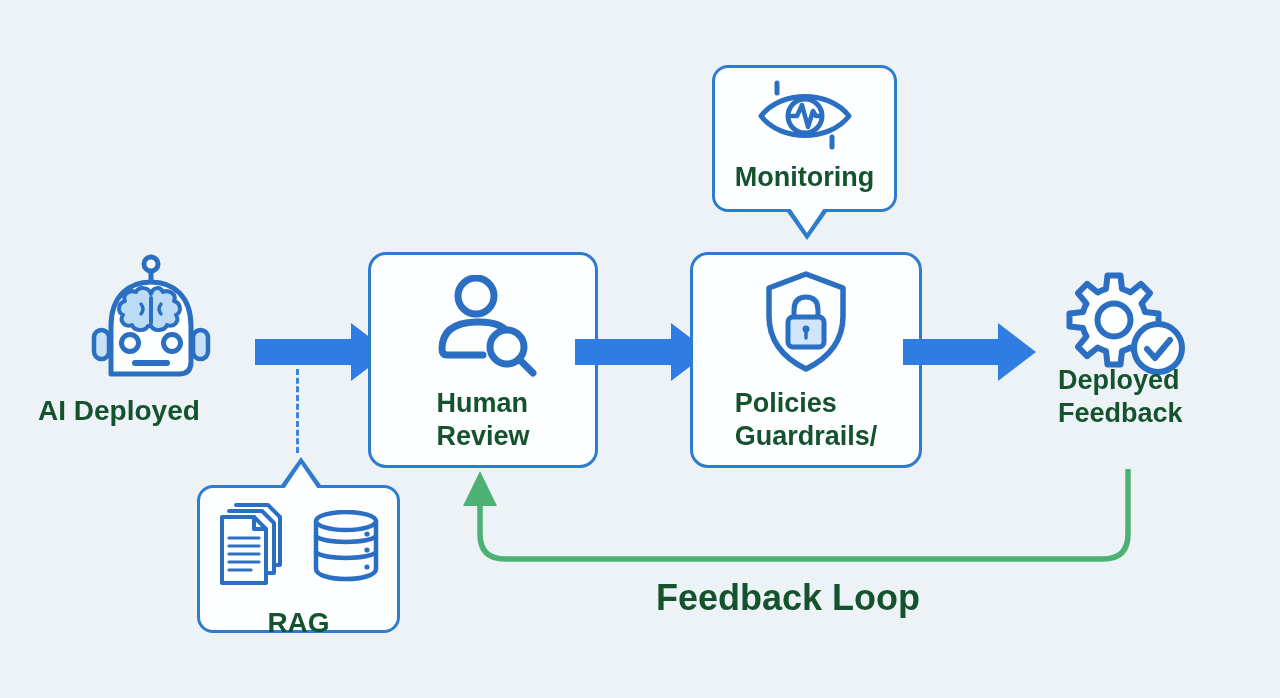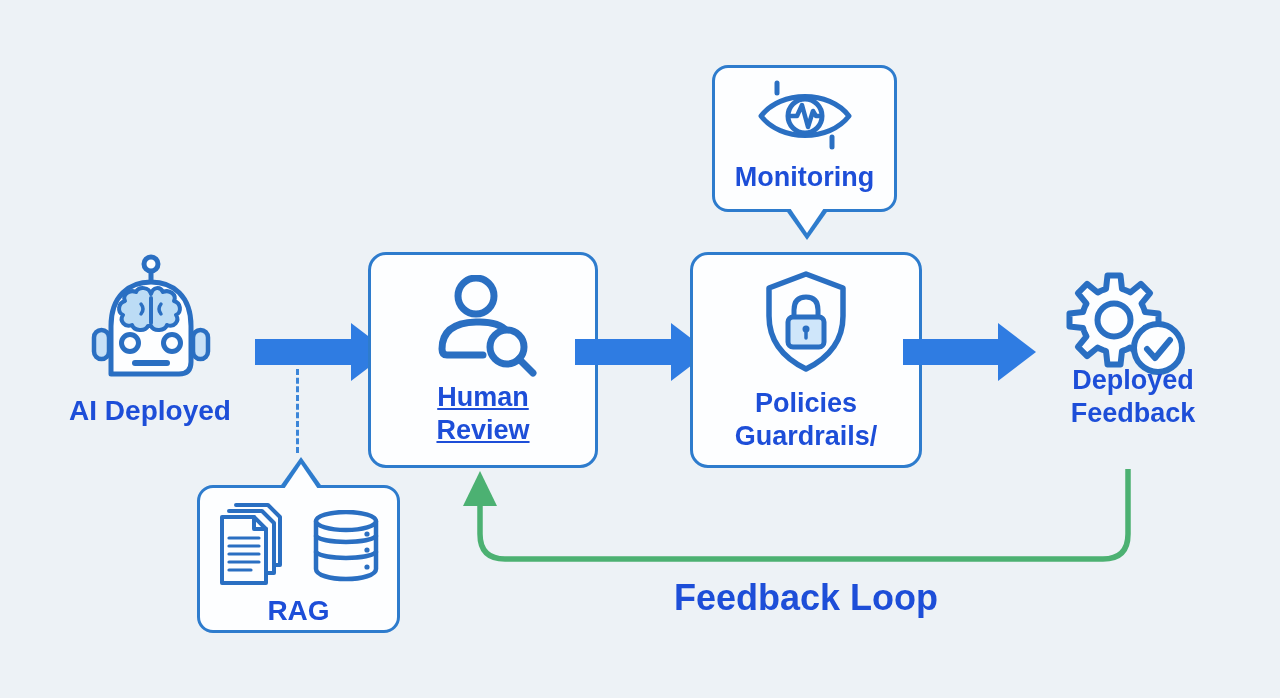--- a/index.html
+++ b/index.html
@@ -1,20 +1,20 @@
 <!DOCTYPE html>
 <html><head>
 <meta charset="utf-8">
 <style>
   * { margin:0; padding:0; box-sizing:border-box; }
   html,body { background:#e3eaee; }
   body { font-family:"Liberation Sans", sans-serif; }
   .canvas { position:relative; width:1280px; height:698px; background:#edf2f6; overflow:hidden; }
 
-  .label { color:#1d4ed8; font-weight:bold; text-align:center; }
+  .label { color:#14532d; font-weight:bold; }
 
   
   .box { position:absolute; background:#fdfeff; border:3px solid #2e7ccd; border-radius:18px;
          display:flex; flex-direction:column; align-items:center; }
   .box .box-label { font-size:27px; line-height:33px; }
 
   
   .bubble { position:absolute; background:#fdfeff; border:3px solid #2e7ccd; border-radius:16px;
             display:flex; flex-direction:column; align-items:center; }
   .tail { position:absolute; width:0; height:0; }
@@ -73,21 +73,21 @@
 
   <div class="box" style="left:368px; top:252px; width:230px; height:216px;">
     <svg style="margin-top:20px;" width="120" height="105" viewBox="0 0 120 105">
       <g fill="none" stroke="#2a6fc2" stroke-width="7" stroke-linecap="round" stroke-linejoin="round">
         <circle cx="53" cy="21" r="18" fill="#fdfeff"></circle>
         <path d="M60 80 L24 80 Q19 80 19 74 Q19 48 53 47 Q75 46 84 56"></path>
         <circle cx="84" cy="72" r="17" fill="#fdfeff"></circle>
         <line x1="96" y1="84" x2="110" y2="98"></line>
       </g>
     </svg>
-    <div class="label box-label" style="margin-top:1px;text-decoration:underline;">
+    <div class="label box-label" style="margin-top:7px;">
       <div>Human</div>
       <div>Review</div>
     </div>
   </div>
 
   <div class="arrow" style="left:575px; top:323px; width:134px;">
     <div class="shaft" style="width:96px;"></div>
     <div class="head" style="left:96px;"></div>
   </div>
 
@@ -135,21 +135,21 @@
         <line x1="20" y1="3" x2="20" y2="13"></line>
         <line x1="75" y1="57" x2="75" y2="67"></line>
         <path d="M4 36 C24 10 72 10 92 36 C72 62 24 62 4 36 Z" fill="#fdfeff"></path>
         <circle cx="48" cy="36" r="17" fill="#fdfeff"></circle>
         <polyline points="33,36 40,36 45,25 51,47 56,31 59,36 63,36" stroke-width="4.5"></polyline>
       </g>
     </svg>
     <div class="label" style="margin-top:12px; font-size:27px;">Monitoring</div>
   </div>
 
-  <div class="bubble" style="left:197px; top:485px; width:203px; height:148px;">
+  <div class="bubble" style="left:197px; top:485px; width:203px; height:148px;gap:12px;">
     <div class="tail tail-up-outer" style="left:79px;"></div>
     <div class="tail tail-up-inner" style="left:84px;"></div>
     <div style="display:flex; margin-top:15px; align-items:flex-start; gap:26px;">
       <svg width="68" height="86" viewBox="0 0 68 86">
         <g fill="none" stroke="#2a6fc2" stroke-width="4" stroke-linecap="round" stroke-linejoin="round">
           <path d="M18 2 L50 2 L62 14 L62 62 L56 62" fill="#fdfeff"></path>
           <path d="M11 8 L44 8 L56 20 L56 70 L50 70" fill="#fdfeff"></path>
           <path d="M4 14 L36 14 L48 26 L48 80 L4 80 Z" fill="#fdfeff"></path>
           <path d="M36 14 L36 26 L48 26"></path>
           <g stroke-width="3.2">

